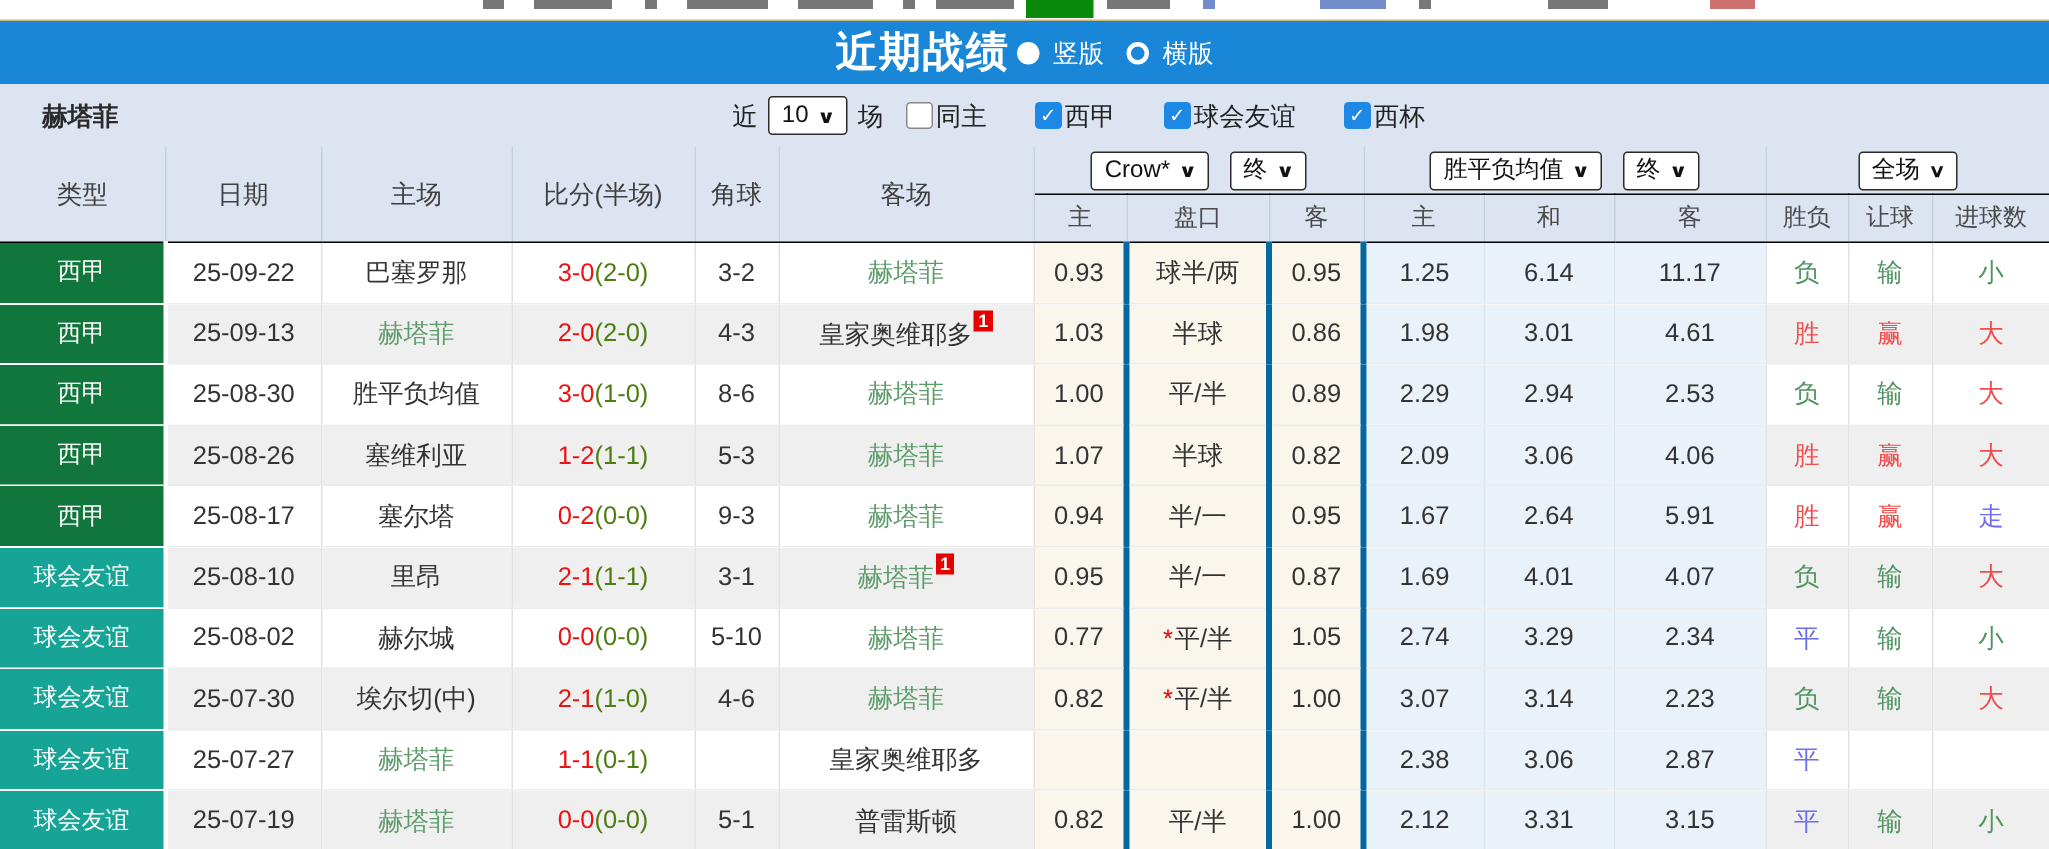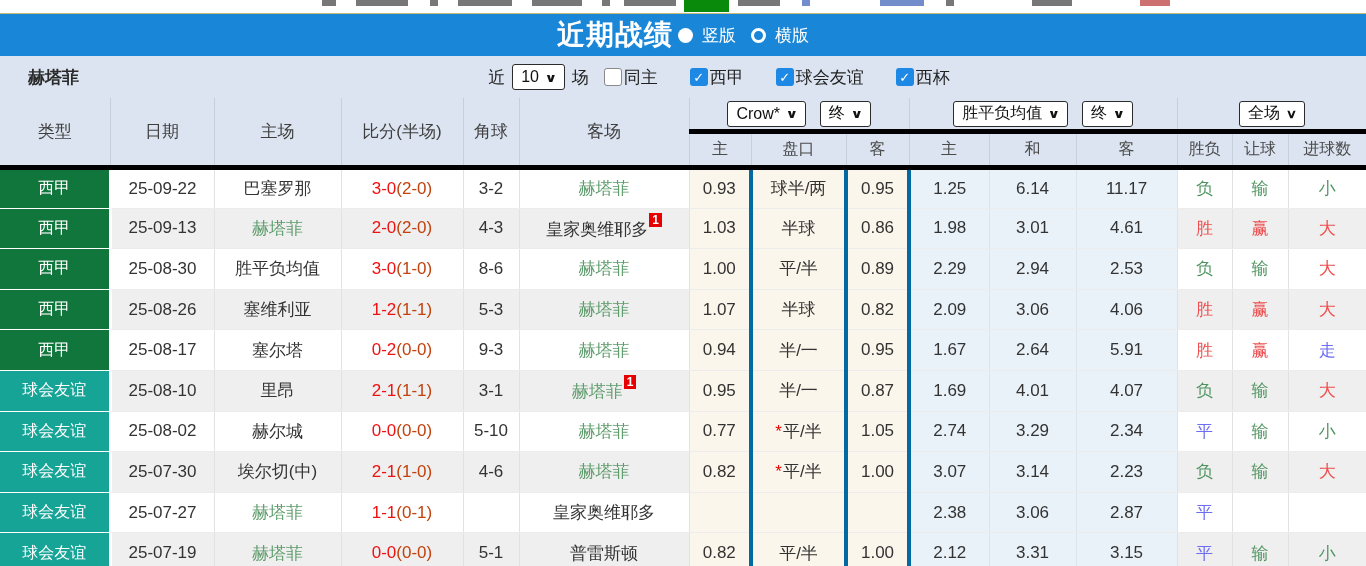--- a/index.html
+++ b/index.html
@@ -28,39 +28,39 @@
     font-family:inherit;}
   .dd .chev{font-size:12px;font-weight:bold;transform:scaleX(1.3);margin-top:1px;}
   .cb-group{display:inline-flex;align-items:center;margin-left:8px;}
   .cb{display:inline-flex;align-items:center;justify-content:center;width:18px;height:18px;
     border-radius:3px;background:#fff;border:1px solid #8a8a8a;box-sizing:border-box;cursor:pointer;
     color:#fff;font-size:13px;font-weight:bold;margin-right:2px;}
   .cb.on{background:var(--checkbox_blue);border:none;}
   
   table{border-collapse:collapse;table-layout:fixed;width:1366px;}
   thead th{background:var(--panel_bg);font-weight:normal;color:#3f3f3f;
-    border-right:1px solid #c6d0dd;border-bottom:5px solid #000000;}
+    border-right:1px solid #c6d0dd;border-bottom:1px solid #000000;}
   thead tr.hA th{height:31px;}
   thead tr.hB th{height:29px;font-size:16px;color:#4a4a4a;}
   thead th.lh{font-size:17px;}
   thead th:last-child{border-right:none;font-family:Liberation Serif, serif;}
   th.ddcell{padding:0;}
   .ddwrap{display:flex;justify-content:center;align-items:center;gap:14px;}
   tbody tr{height:40.6px;}
   tbody td{font-size:17px;color:#333;text-align:center;border-right:1px solid #e2e2e2;
     border-bottom:1px solid #ececec;background:#fff;overflow:hidden;white-space:nowrap;}
   tbody tr.alt td{background:var(--row_alt);}
   tbody td:last-child{border-right:none;}
   td.c-type{color:#fff;font-size:16px;border-right:3px solid #fff;border-bottom:1px solid #fff;}
   td.c-type.league{background:var(--league_green) !important;}
   td.c-type.friendly{background:var(--friendly_teal) !important;}
   tbody td.c-odds{background:var(--odds_bg) !important;border-right:4px solid #0369a1;}
   tbody td.c-avg{background:var(--avg_bg) !important;border-right:1px solid #d8e4ee;}
   .score{color:var(--score_red);}
-  .half{color:#c2410c;}
+  .half{color:#4d7c0f;}
   .team.hl{color:var(--team_green);}
   .star{color:var(--star_red);margin-right:1px;}
   td.c-res.g{color:var(--lose_green);}
   td.c-res.r{color:var(--win_red);}
   td.c-res.b{color:var(--draw_blue);}
   .badge{display:inline-block;background:var(--badge_red);color:#fff;font-size:12px;font-weight:bold;
     line-height:14px;padding:0 3px;margin-left:1px;position:relative;top:-4px;}
 </style>
 </head>
 <body>

